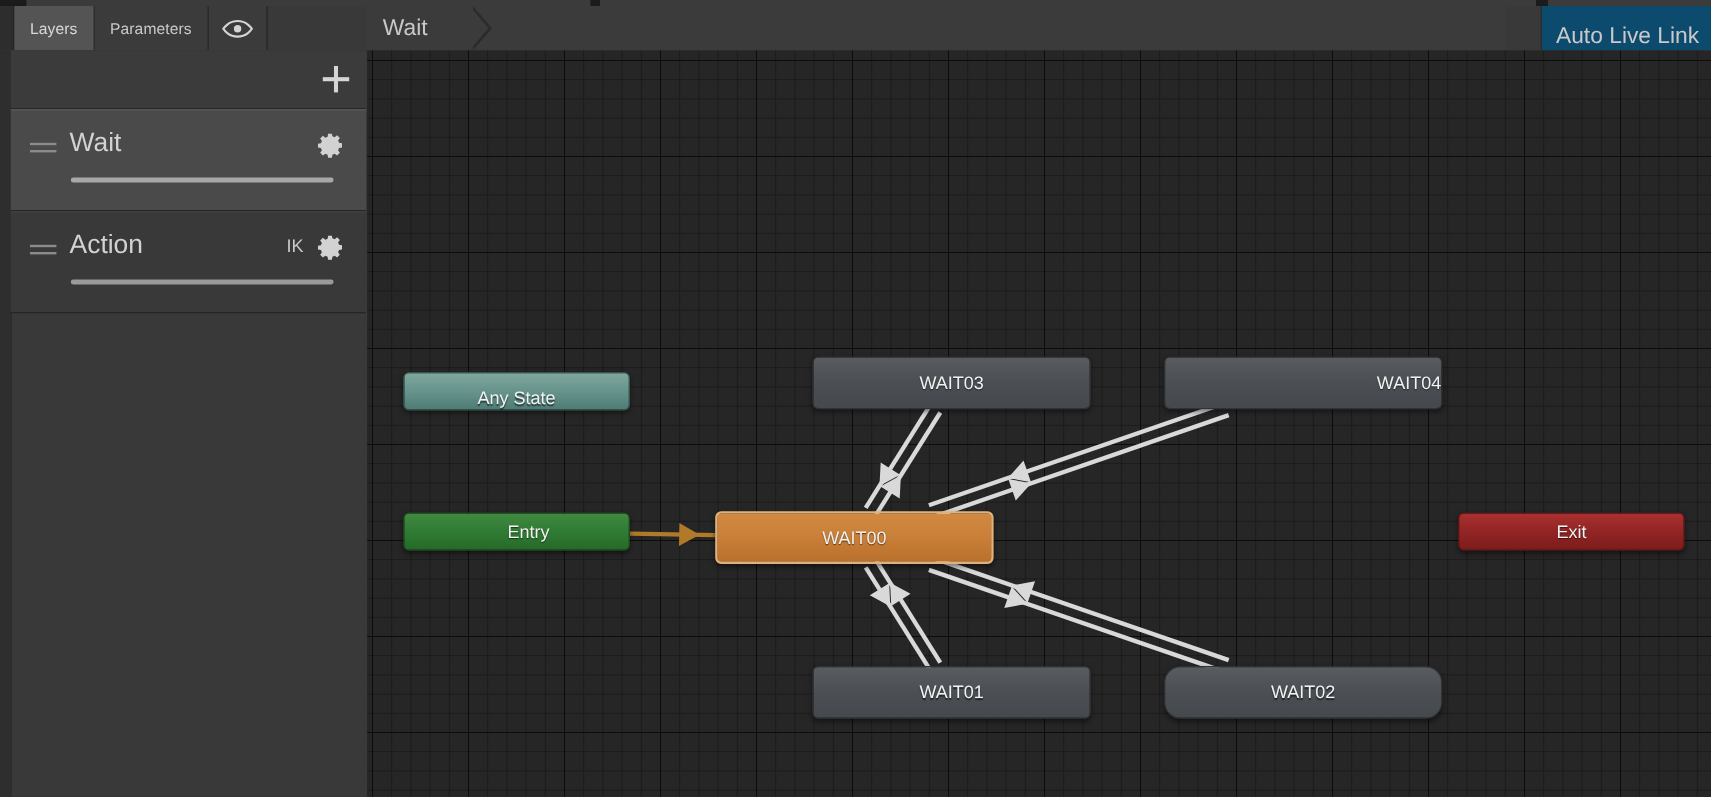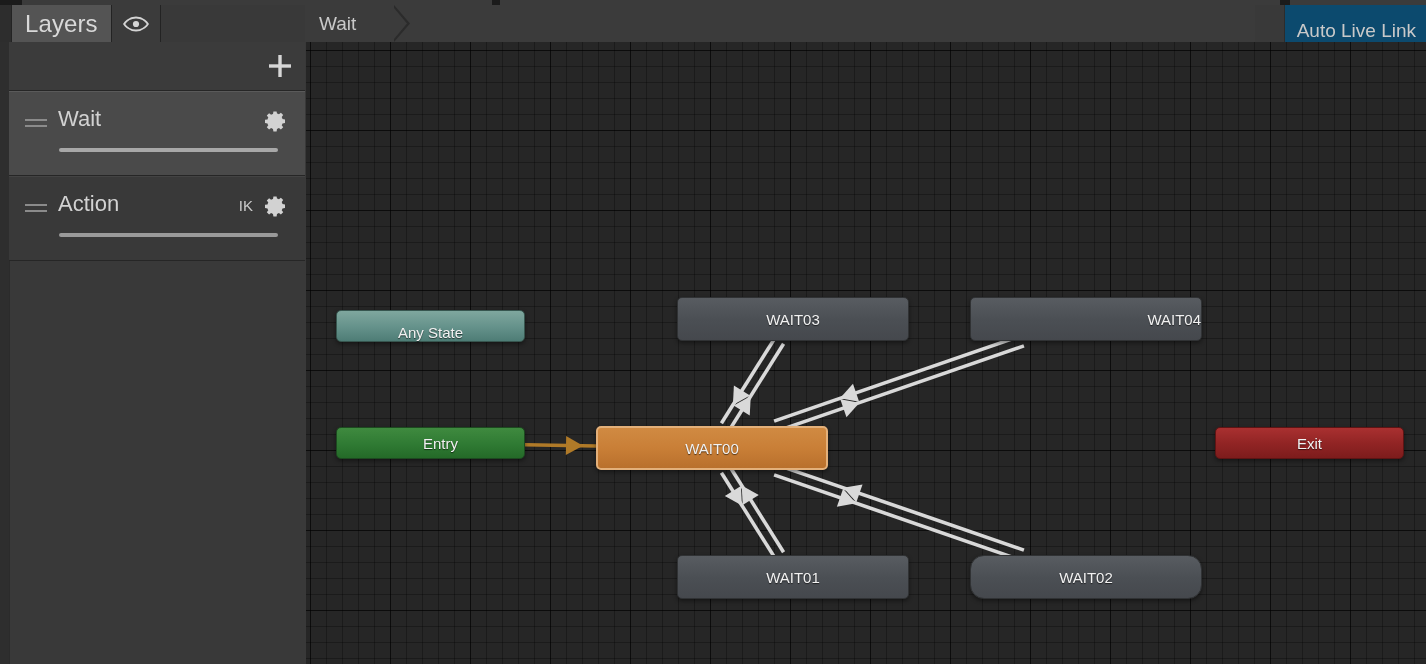--- a/index.html
+++ b/index.html
@@ -53,21 +53,21 @@
   .tab-edge {
     width: 11px;
     background: #2d2d2d;
     border-right: 1px solid #232323;
   }
   .tab {
     display: flex;
     align-items: center;
     justify-content: center;
     padding: 0 13px;
-    font-size: 24px;
+    font-size: 13px;
     color: #c9c9c9;
     background: #3b3b3b;
     border-right: 1px solid #232323;
     letter-spacing: .1px;
   }
   .tab.active {
     background: #545454;
     color: #d9d9d9;
   }
   .tab.icon-tab {
@@ -280,20 +280,23 @@
 
   <div class="header">
 
     <div class="tabstrip">
       <div class="tab-edge"></div>
 
       <div class="tab active">
         <span>Layers</span>
       </div>
 
+      <div class="tab">
+        <span>Parameters</span>
+      </div>
 
       <div class="tab icon-tab">
         <span class="eye-icon">
           <svg width="26" height="16" viewBox="0 0 26 16">
             <path d="M13 1.5 C5.5 1.5 1.6 7.2 1.1 8 C1.6 8.8 5.5 14.5 13 14.5 C20.5 14.5 24.4 8.8 24.9 8 C24.4 7.2 20.5 1.5 13 1.5 Z" fill="none" stroke="#d4d4d4" stroke-width="1.8"></path>
             <circle cx="13" cy="8" r="3.1" fill="#d4d4d4"></circle>
           </svg>
         </span>
       </div>
     </div>

